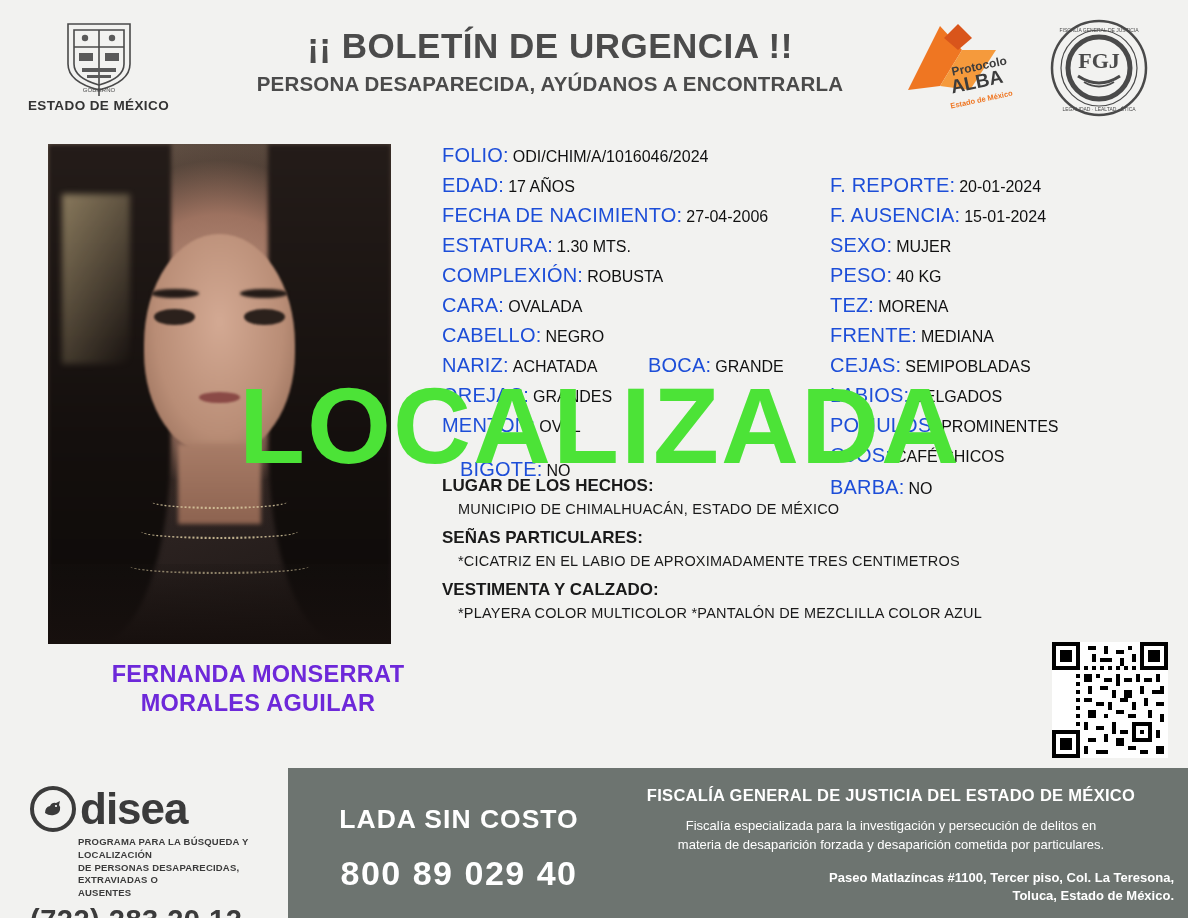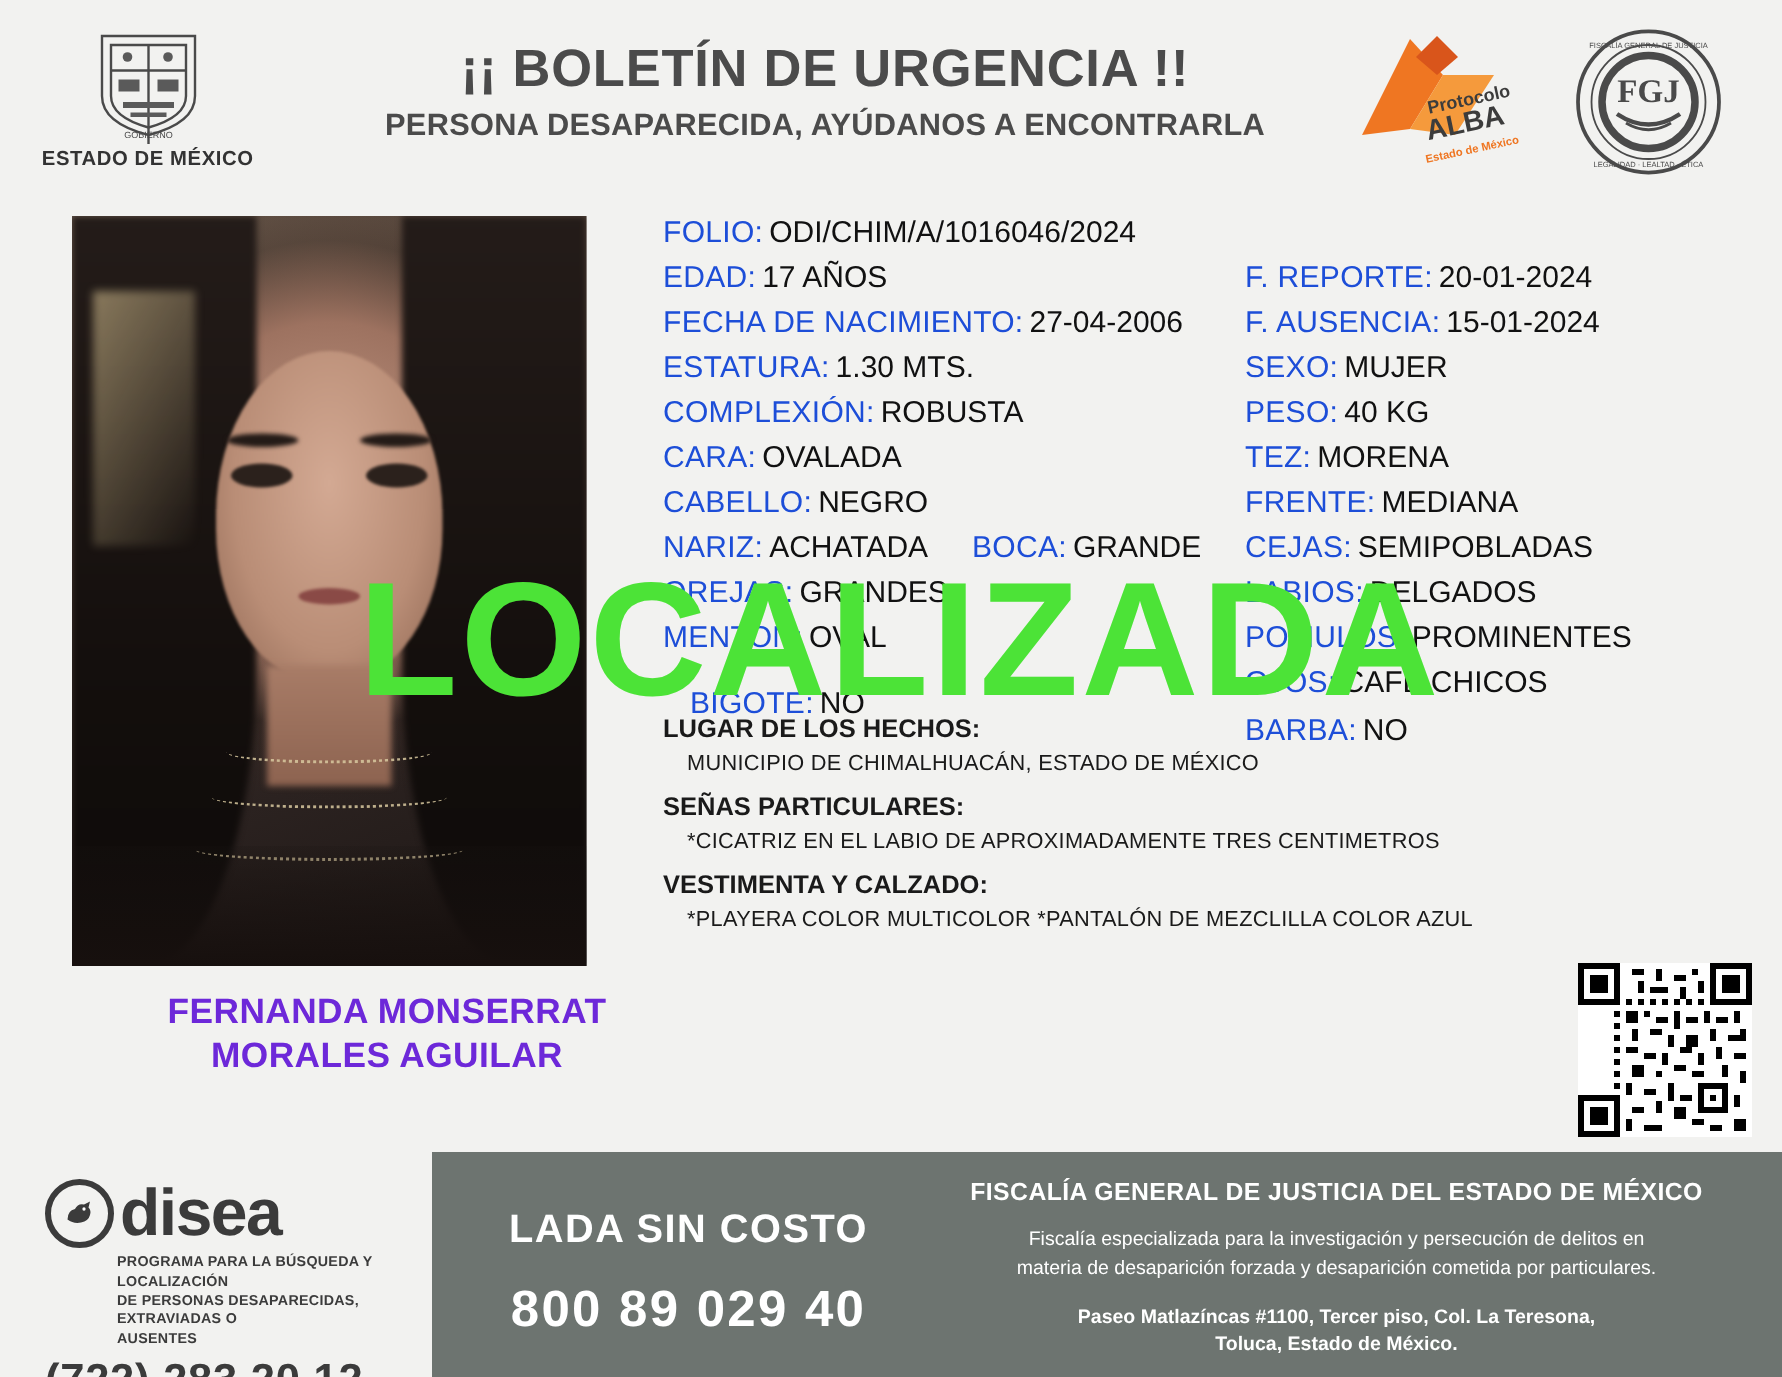--- a/index.html
+++ b/index.html
@@ -206,21 +206,21 @@
     width: 740px;
     height: 500px;
   }
   .lbl {
     font-weight: normal;
     font-size: 20px;
     color: #1d4ed8;
     letter-spacing: 0.2px;
   }
   .val {
-    font-size: 20px;
+    font-size: 16px;
     color: #111;
   }
 
   
   .f-row {
     position: absolute;
     white-space: nowrap;
   }
   .f-row .lbl { margin-right: 4px; }
 
@@ -361,20 +361,21 @@
   .fis-desc {
     font-size: 13px;
     line-height: 1.45;
     margin-top: 12px;
   }
   .fis-addr {
     font-size: 13px;
     font-weight: bold;
     line-height: 1.4;
     margin-top: 14px;
+    text-align: right;
   }
 </style>
 </head>
 <body>
 
 <div class="header">
 
   <div class="edomex-logo">
     <div class="edomex-crest">
       <svg viewBox="0 0 90 80" width="90" height="80" aria-hidden="true">

